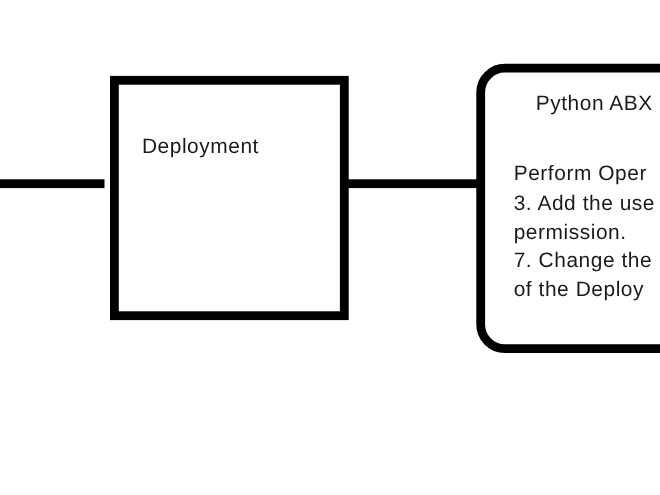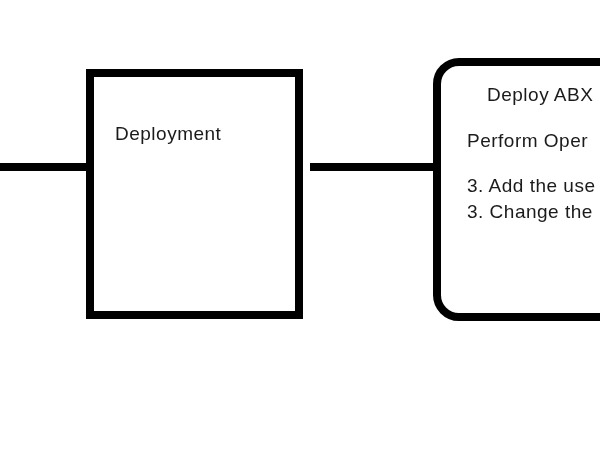--- a/index.html
+++ b/index.html
@@ -45,24 +45,24 @@
     border-bottom: 8px solid transparent;
     border-left: 11px solid #000000;
   }
   .node {
     position: absolute;
     background: #ffffff;
     border: 8px solid #000000;
     box-sizing: border-box;
   }
   .node-rect {
-    left: 86px;
+    left: 100px;
     top: 69px;
     width: 217px;
-    height: 250px;
+    height: 222px;
   }
   .node-rounded {
     left: 433px;
     top: 58px;
     width: 252px;
     height: 263px;
     border-radius: 26px;
   }
   .txt {
     position: absolute;
@@ -75,21 +75,21 @@
   .rect-label {
     left: 21px;
     top: 44px;
   }
   .abx-title {
     left: 46px;
     top: 16px;
   }
   .abx-subtitle {
     left: 26px;
-    top: 62px;
+    top: 80px;
   }
   .abx-steps {
     left: 26px;
     top: 107px;
   }
 </style>
 </head>
 <body>
 
 <div class="stage">
@@ -100,21 +100,23 @@
     <div class="txt rect-label">
       <div>Deployment</div>
     </div>
   </div>
 
   <div class="h-line line-mid"></div>
 
   <div class="arrow-tip"></div>
 
   <div class="node node-rounded">
-    <div class="txt abx-title">Deploy ABX</div>
+    <div class="txt abx-title">Python ABX</div>
     <div class="txt abx-subtitle">Perform Oper</div>
     <div class="txt abx-steps">
       <div>3. Add the use</div>
-      <div>3. Change the</div>
+      <div>permission.</div>
+      <div>7. Change the</div>
+      <div>of the Deploy</div>
     </div>
   </div>
 
 </div>
 
 </body></html>

